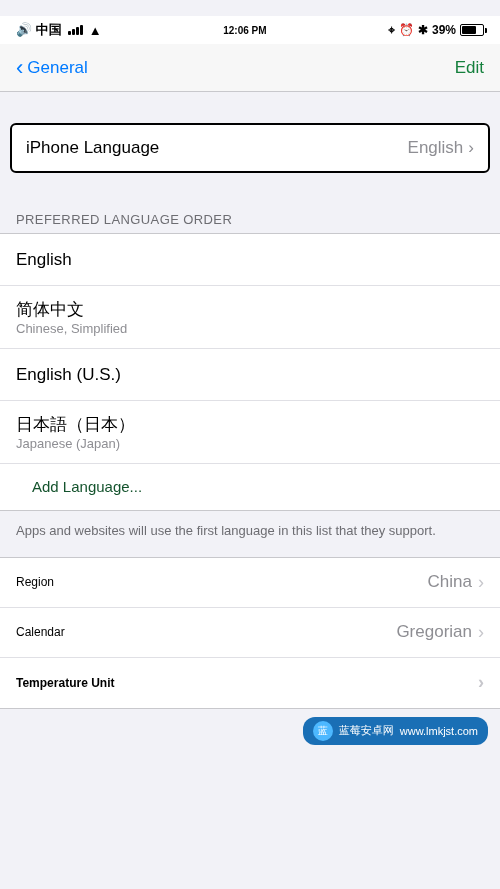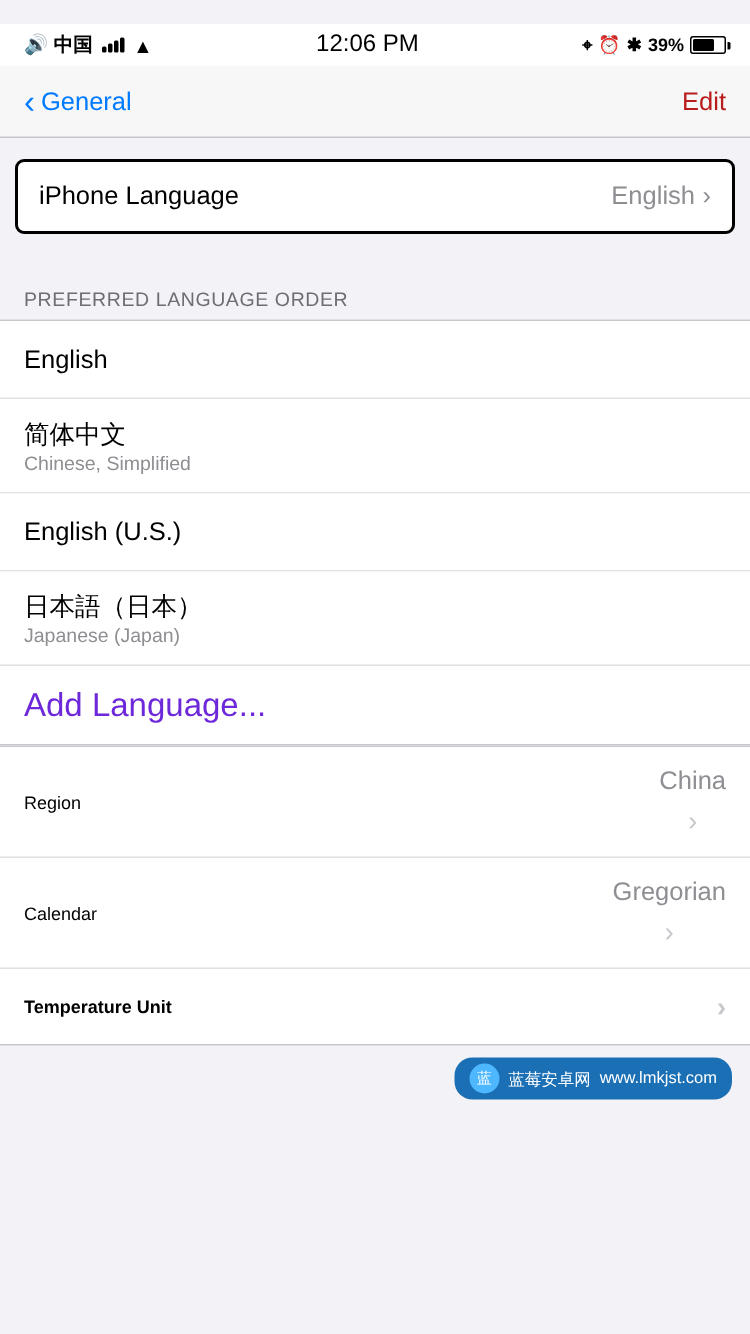--- a/index.html
+++ b/index.html
@@ -18,21 +18,21 @@
       display: flex;
       justify-content: space-between;
       align-items: center;
       padding: 4px 16px;
       height: 28px;
       font-size: 13px;
       font-weight: 600;
       margin-top: 16px;
     }
     .status-left { display: flex; align-items: center; gap: 6px; font-size: 13px; }
-    .status-center { font-size: 16px; font-weight: 400; }
+    .status-center { font-size: 10px; font-weight: 700; }
     .status-right { display: flex; align-items: center; gap: 4px; font-size: 12px; }
     .signal-bars { display: flex; align-items: flex-end; gap: 1px; }
     .signal-bars span { background: #000; border-radius: 1px; }
     .battery-icon {
       width: 24px; height: 12px; border: 1.5px solid #000; border-radius: 2px;
       display: inline-flex; align-items: center; padding: 1px; position: relative;
     }
     .battery-icon::after {
       content: '';
       position: absolute;
@@ -57,21 +57,21 @@
       color: #007aff;
       font-size: 17px;
       display: flex;
       align-items: center;
       gap: 4px;
       cursor: pointer;
       text-decoration: none;
     }
     .nav-back-arrow { font-size: 22px; color: #007aff; line-height: 1; }
     .nav-title { font-size: 18px; font-weight: 600; color: #000; }
-    .nav-edit { color: #b91c1c; font-size: 17px; cursor: pointer; }
+    .nav-edit { color: #15803d; font-size: 17px; cursor: pointer; }
 
     
     .section {
       margin-bottom: 0;
     }
 
     
     .section-header {
       padding: 8px 16px 6px 16px;
       font-size: 13px;
@@ -98,21 +98,20 @@
       background: #fff;
     }
     .row:last-child { border-bottom: none; font-weight: bold; }
     .row-label { font-size: 12px; color: #000; }
     .row-value {
       display: flex;
       align-items: center;
       gap: 6px;
       color: #8e8e93;
       font-size: 17px;
-      flex-direction: column;
     }
     .row-value .chevron { color: #c7c7cc; font-size: 18px; }
 
     
     .lang-row {
       display: flex;
       flex-direction: column;
       justify-content: center;
       padding: 12px 16px;
       border-bottom: 1px solid #e0e0e5;
@@ -123,38 +122,39 @@
     .lang-main { font-size: 17px; color: #000; }
     .lang-sub { font-size: 13px; color: #8e8e93; margin-top: 0; }
 
     
     .add-lang-row {
       padding: 13px 16px;
       background: #fff;
       border-bottom: none;
     }
     .add-lang-row span {
-      font-size: 22px;
-      color: #6d28d9;
+      font-size: 15px;
+      color: #14532d;
+      margin-left: 16px;
     }
 
     
     .section-footer {
       padding: 10px 16px 16px 16px;
       font-size: 13px;
       color: #6d6d72;
       background: #f2f2f7;
       line-height: 1.5;
     }
 
     
     .iphone-lang-card {
       background: #fff;
       border: 2px solid #000;
-      margin: 14px 10px;
+      margin: 31px 10px;
       border-radius: 6px;
     }
     .iphone-lang-row {
       display: flex;
       align-items: center;
       justify-content: space-between;
       padding: 13px 14px;
     }
     .iphone-lang-label { font-size: 17px; color: #000; }
     .iphone-lang-value {
@@ -254,20 +254,21 @@
 
     <div class="lang-row">
       <span class="lang-main">日本語（日本）</span>
       <span class="lang-sub">Japanese (Japan)</span>
     </div>
 
     <div class="add-lang-row">
       <span>Add Language...</span>
     </div>
   </div>
+  <div class="section-footer">Apps and websites will use the first language in this list that they support.</div>
 </div>
 
 <div class="section">
   <div class="rows-card">
 
     <div class="row">
       <span class="row-label">Region</span>
       <div class="row-value">
         <span>China</span>
         <span class="chevron">›</span>

